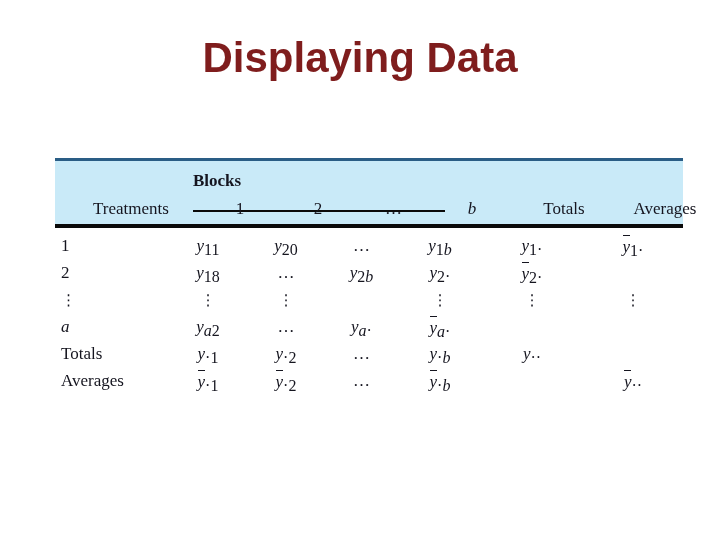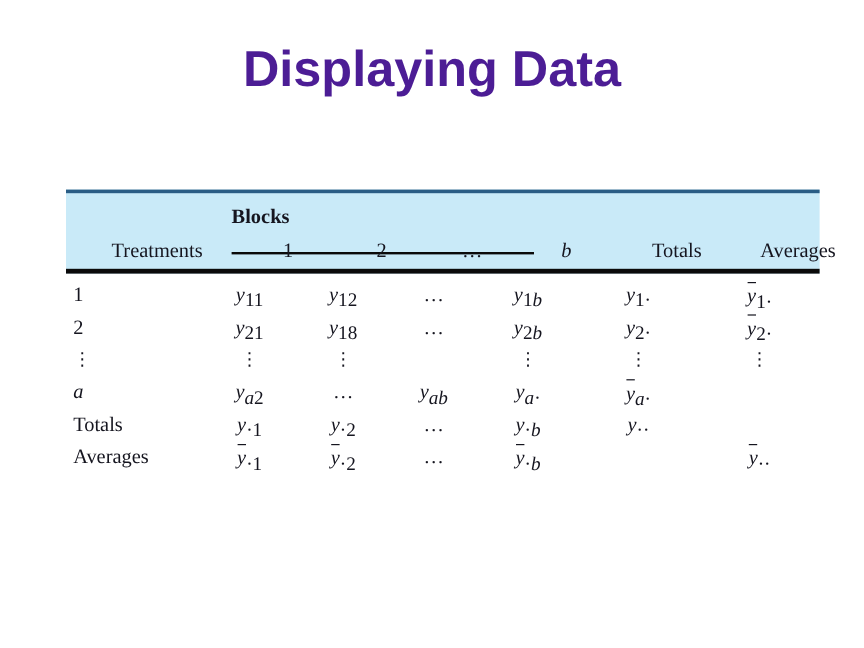--- a/index.html
+++ b/index.html
@@ -1,20 +1,20 @@
 <!DOCTYPE html>
 <html style="--header-bg: #c9eaf8; --top-border: #2a5d85; --rule: #0a0a0a; --text: #15151f;"><head>
 <meta charset="utf-8">
 <style>
   html,body{margin:0;padding:0;background:#ffffff;}
   .slide{position:relative;width:720px;height:540px;background:#ffffff;overflow:hidden;
          font-family:"Liberation Serif","DejaVu Serif",serif;color:var(--text,#15151f);}
   .title{position:absolute;top:34px;left:0;width:100%;text-align:center;
          font-family:"Liberation Sans","DejaVu Sans",sans-serif;
-         font-weight:bold;font-size:42px;color:#4c1d95;}
+         font-weight:bold;font-size:42px;color:#7f1d1d;}
   .table{position:absolute;left:55px;top:158px;width:628px;font-size:17px;}
   .thead{position:relative;height:63px;background:var(--header-bg,#c9eaf8);
          border-top:3px solid var(--top-border,#2a5d85);
          border-bottom:4px solid #0a0a0a;}
   .blocks-span{position:absolute;left:138px;width:252px;top:10px;text-align:left;
          font-weight:bold;border-bottom:2.5px solid #0a0a0a;padding-bottom:19px;}
   .trow{display:grid;grid-template-columns:113px 80px 76px 75px 82px 102px 100px;
         align-items:center;height:27px;}
   .hrow{position:absolute;left:0;right:0;bottom:3px;height:24px;margin-left:32px;}
   .tbody{padding-top:4px;}
@@ -43,49 +43,47 @@
           <div class="cell c3">…</div>
           <div class="cell c4"><i>b</i></div>
           <div class="cell c5">Totals</div>
           <div class="cell c6">Averages</div>
         </div>
     </div>
     <div class="tbody">
         <div class="trow">
           <div class="cell c0">1</div>
           <div class="cell c1"><i>y</i><sub>11</sub></div>
-          <div class="cell c2"><i>y</i><sub>12</sub></div>
+          <div class="cell c2"><i>y</i><sub>20</sub></div>
           <div class="cell c3">…</div>
           <div class="cell c4"><i>y</i><sub>1<i>b</i></sub></div>
           <div class="cell c5"><i>y</i><sub>1·</sub></div>
           <div class="cell c6"><span class="bar"><i>y</i></span><sub>1·</sub></div>
         </div>
         <div class="trow">
           <div class="cell c0">2</div>
-          <div class="cell c1"><i>y</i><sub>21</sub></div>
           <div class="cell c2"><i>y</i><sub>18</sub></div>
           <div class="cell c3">…</div>
           <div class="cell c4"><i>y</i><sub>2<i>b</i></sub></div>
           <div class="cell c5"><i>y</i><sub>2·</sub></div>
           <div class="cell c6"><span class="bar"><i>y</i></span><sub>2·</sub></div>
         </div>
         <div class="trow">
           <div class="cell c0 dots">⋮</div>
           <div class="cell c1 dots">⋮</div>
           <div class="cell c2 dots">⋮</div>
           <div class="cell c3"></div>
           <div class="cell c4 dots">⋮</div>
           <div class="cell c5 dots">⋮</div>
           <div class="cell c6 dots">⋮</div>
         </div>
         <div class="trow">
           <div class="cell c0"><i>a</i></div>
           <div class="cell c2"><i>y</i><sub><i>a</i>2</sub></div>
           <div class="cell c3">…</div>
-          <div class="cell c4"><i>y</i><sub><i>a</i><i>b</i></sub></div>
           <div class="cell c5"><i>y</i><sub><i>a</i>·</sub></div>
           <div class="cell c6"><span class="bar"><i>y</i></span><sub><i>a</i>·</sub></div>
         </div>
         <div class="trow">
           <div class="cell c0">Totals</div>
           <div class="cell c1"><i>y</i><sub>·1</sub></div>
           <div class="cell c2"><i>y</i><sub>·2</sub></div>
           <div class="cell c3">…</div>
           <div class="cell c4"><i>y</i><sub>·<i>b</i></sub></div>
           <div class="cell c5"><i>y</i><sub>··</sub></div>

